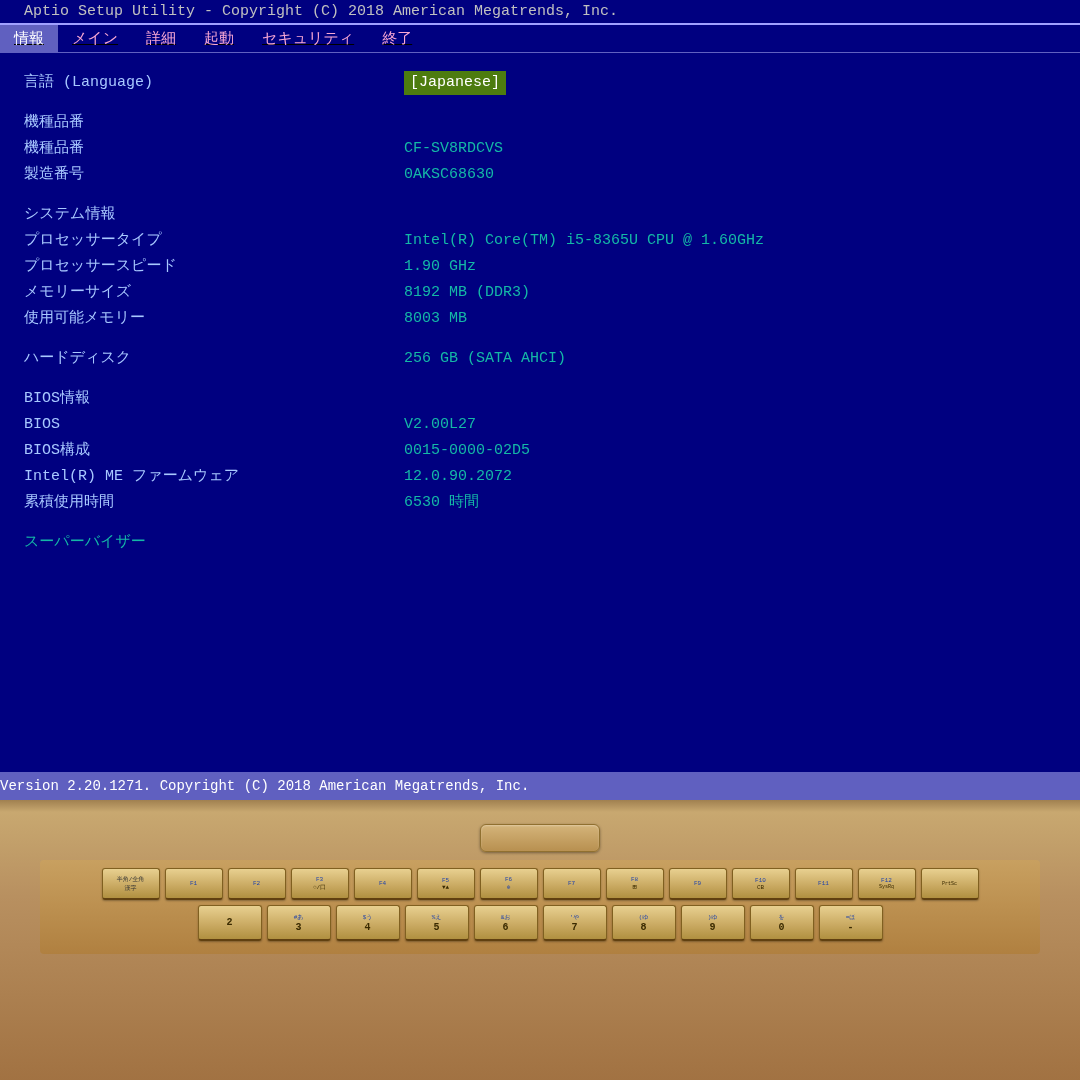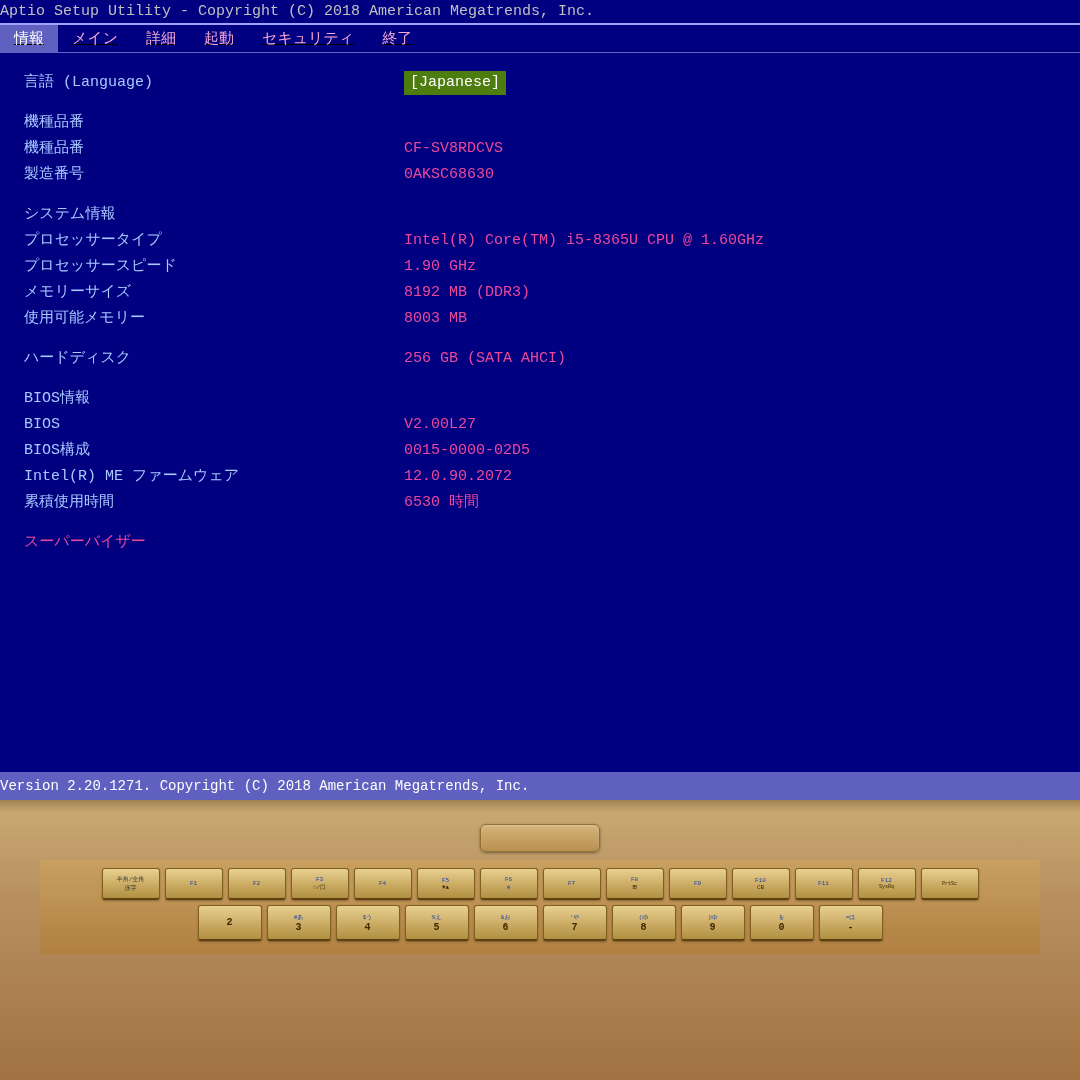--- a/index.html
+++ b/index.html
@@ -18,21 +18,21 @@
       height: 800px;
       background: #000080;
       overflow: hidden;
     }
 
     
     .title-bar {
       background: #000080;
       color: #c0c0c0;
       font-size: 15px;
-      padding: 3px 0;
+      padding: 3px 24px;
       border-bottom: 2px solid #a0a0ff;
       white-space: nowrap;
     }
 
     
     .menu-bar {
       background: #000080;
       display: flex;
       gap: 0;
       border-bottom: 1px solid #6060c0;
@@ -67,21 +67,21 @@
       align-items: flex-end;
     }
 
     .bios-label {
       width: 380px;
       color: #a8c8ff;
       flex-shrink: 0;
     }
 
     .bios-value {
-      color: #ec4899;
+      color: #14b8a6;
     }
 
     .bios-value.highlight {
       background: #4d7c0f;
       padding: 0 6px;
       color: #ffffff;
     }
 
     .section-gap {
       height: 14px;

